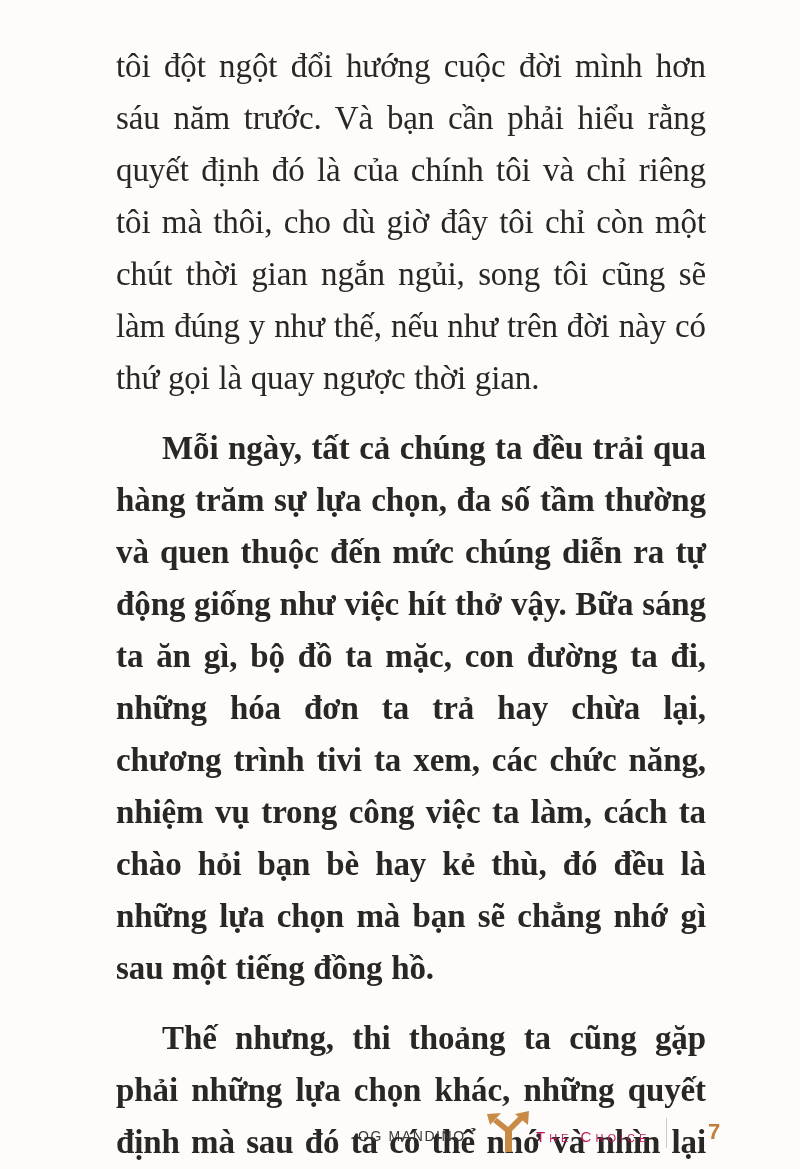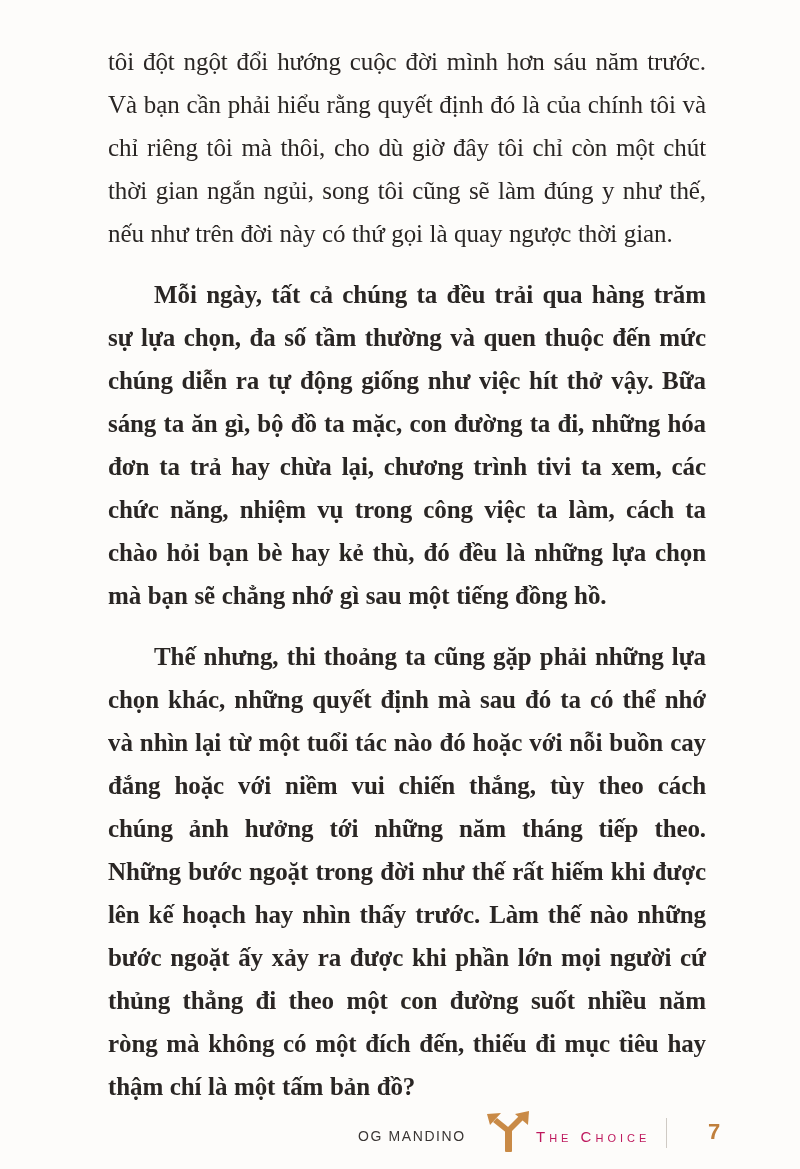--- a/index.html
+++ b/index.html
@@ -15,23 +15,23 @@
       font-family: "Liberation Serif", "DejaVu Serif", serif;
       color: #2a2624;
     }
     .page-body {
       position: absolute;
       left: 100px;
       top: 40px;
       width: 606px;
     }
     .paragraph {
-      margin: 0 0 18px 8px;
-      font-size: 25px;
-      line-height: 43px;
+      margin: 0 0 18px 16px;
+      font-size: 33px;
+      line-height: 52px;
       text-align: justify;
       text-align-last: left;
       letter-spacing: -0.1px;
       word-spacing: 0.5px;
     }
     .paragraph.indent {
       text-indent: 46px;
       font-weight: bold;
     }
     .footer {

